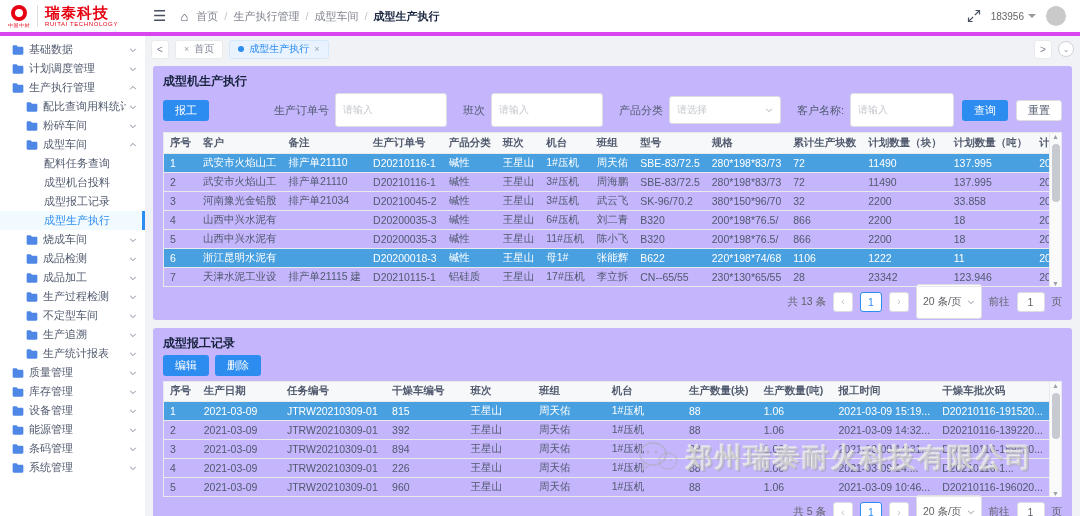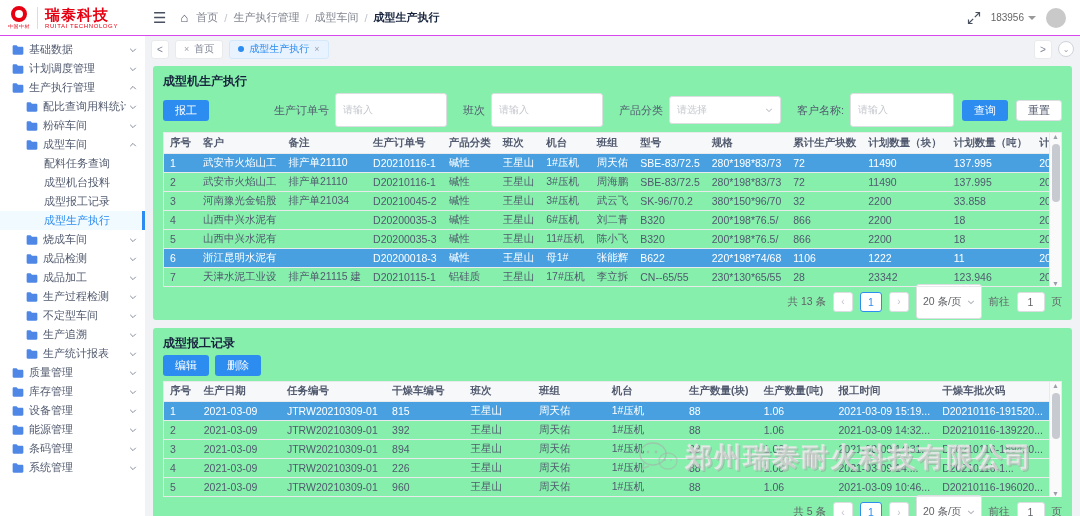--- a/index.html
+++ b/index.html
@@ -1,20 +1,20 @@
 <!DOCTYPE html>
 <html><head>
 <meta charset="utf-8">
 <style>
   * { box-sizing: border-box; margin: 0; padding: 0; }
   html,body { width:1080px; height:516px; overflow:hidden; }
   body { font-family:"Liberation Sans","DejaVu Sans",sans-serif; background:#f0f2f5; color:#515a6e; font-size:11px; }
 
   
-  .topbar { height:36px; background:#fff; display:flex; align-items:center; border-bottom:1px solid #d946ef; position:relative; z-index:3; }
+  .topbar { height:36px; background:#fff; display:flex; align-items:center; border-bottom:4px solid #d946ef; position:relative; z-index:3; }
   .logo-area { width:145px; flex:0 0 145px; display:flex; align-items:center; padding-left:8px; }
   .logo-mark { display:flex; flex-direction:column; align-items:center; }
   .logo-ring { width:16px; height:16px; border:4.5px solid #e60012; border-radius:50%; display:block; }
   .logo-badge { color:#e60012; font-size:5px; margin-top:1px; letter-spacing:.5px; }
   .logo-divider { width:1px; height:22px; background:#ddd; margin:0 7px; }
   .logo-cn { color:#e60012; font-weight:bold; font-size:15px; letter-spacing:1px; line-height:15px; }
   .logo-en { color:#e60012; font-size:6px; letter-spacing:.6px; margin-top:1px; }
   .hamburger { font-size:15px; color:#495060; margin:0 14px 0 8px; cursor:pointer; }
   .breadcrumb { display:flex; align-items:center; gap:6px; color:#80848f; font-size:11px; }
   .breadcrumb .home-ic { color:#495060; font-size:13px; margin-right:2px; }
@@ -43,21 +43,21 @@
   .tab-nav { width:18px; height:19px; background:#fff; border:1px solid #e8eaec; border-radius:3px; display:flex; align-items:center; justify-content:center; color:#808695; font-size:10px; cursor:pointer; }
   .tab-chip { height:19px; background:#fff; border:1px solid #e8eaec; border-radius:3px; display:flex; align-items:center; gap:5px; padding:0 8px; font-size:10px; color:#808695; cursor:pointer; }
   .tab-chip .x { font-size:9px; color:#a0a4ad; }
   .tab-chip.active { background:#e8f3ff; color:#2d8cf0; border-color:#d4e8fb; }
   .tab-chip .dot { width:6px; height:6px; border-radius:50%; background:#2d8cf0; }
   .tabbar .spacer { flex:1 1 auto; }
   .tab-menu { width:16px; height:16px; border:1px solid #cfd3da; border-radius:50%; background:#fff; display:flex; align-items:center; justify-content:center; color:#9aa0aa; font-size:8px; cursor:pointer; }
 
   
   .content { flex:1 1 auto; padding:4px 8px 0 8px; display:flex; flex-direction:column; gap:8px; overflow:hidden; }
-  .panel { background:#86efac; border-radius:3px; padding:6px 10px; }
+  .panel { background:#c4b5fd; border-radius:3px; padding:6px 10px; }
   .panel-title { font-size:12px; font-weight:bold; color:#17233d; height:18px; line-height:18px; }
   .toolbar { display:flex; align-items:center; margin:3px 0 5px 0; gap:6px; }
   .btn { display:inline-flex; align-items:center; justify-content:center; height:21px; padding:0 11px; border-radius:3px; font-size:11px; cursor:pointer; border:1px solid transparent; }
   .btn-primary { background:#2d8cf0; color:#fff; }
   .btn-default { background:#fff; color:#515a6e; border-color:#dcdee2; }
   .filters { display:flex; align-items:center; margin-left:auto; gap:6px; }
   .f-label { color:#515a6e; font-size:11px; white-space:nowrap; margin-left:10px; }
   .f-input { width:112px; height:34px; border:1px solid #dcdee2; border-radius:3px; padding:0 7px; font-size:10px; color:#515a6e; font-family:Liberation Mono, monospace; }
   .f-input::placeholder { color:#c5c8ce; }
   .f-select { width:112px; height:28px; border:1px solid #dcdee2; border-radius:3px; padding:0 7px; display:flex; align-items:center; justify-content:space-between; color:#c5c8ce; font-size:10px; background:#fff; cursor:pointer; }

